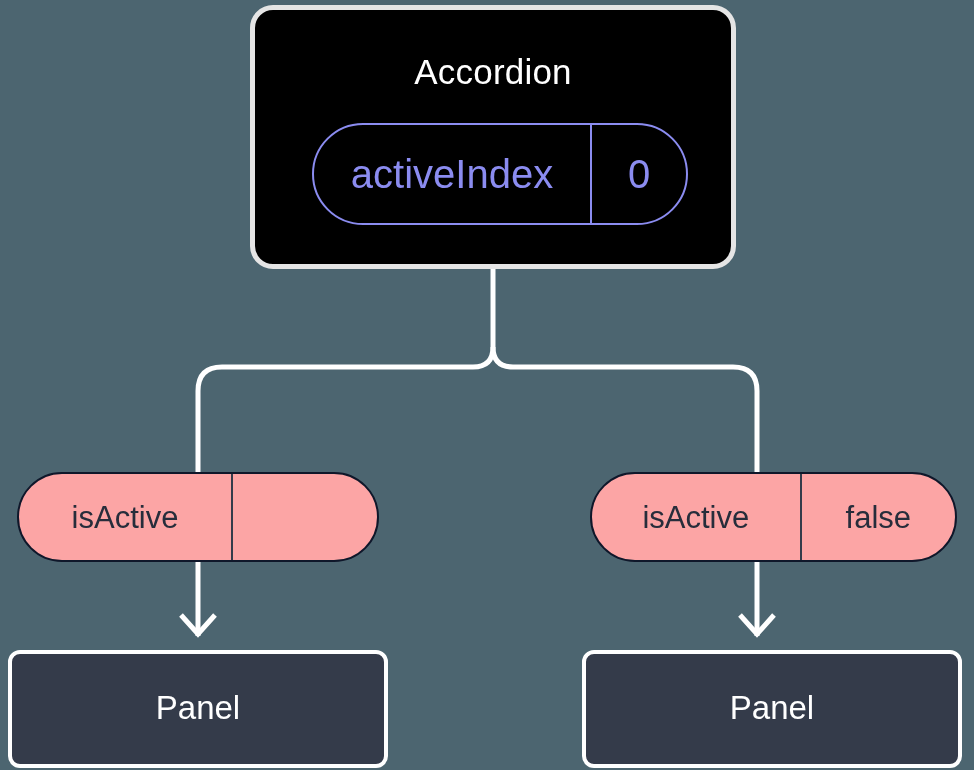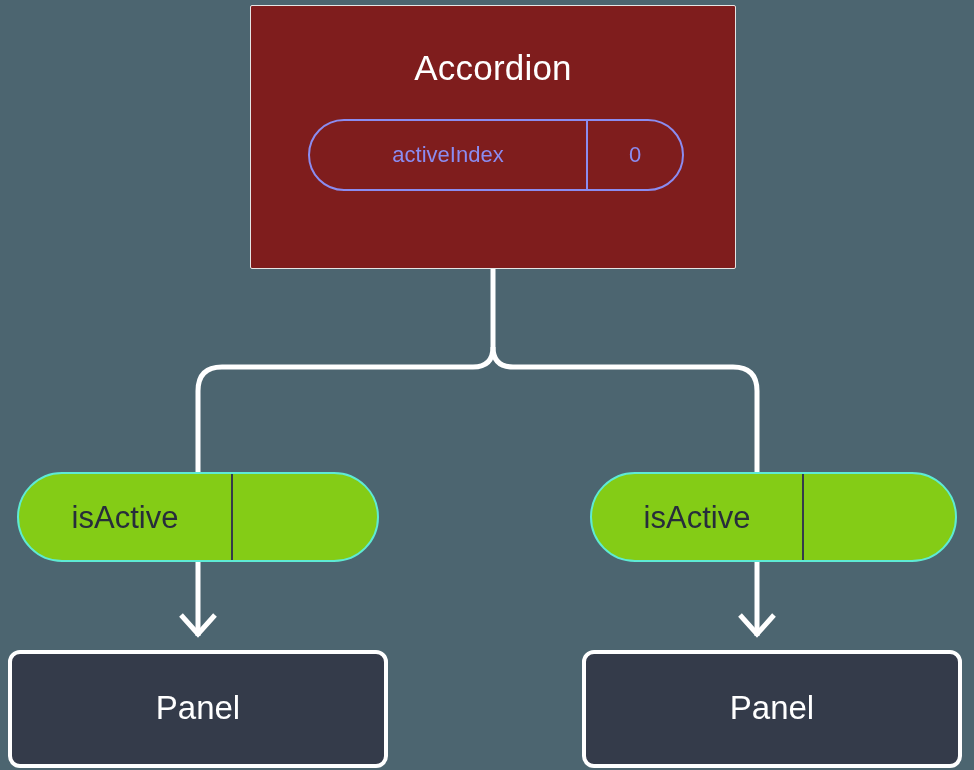--- a/index.html
+++ b/index.html
@@ -31,23 +31,23 @@
     top: 0;
     width: 974px;
     height: 770px;
     pointer-events: none;
   }
 
   
   .component-card {
     position: absolute;
     box-sizing: border-box;
-    background: #7f1d1d;
-    border: 1px solid #e5e5e5;
-    border-radius: 2px;
+    background: #000000;
+    border: 5px solid #e5e5e5;
+    border-radius: 23px;
   }
 
   #accordion-card {
     left: 250px;
     top: 5px;
     width: 486px;
     height: 264px;
   }
 
   .card-title {
@@ -93,34 +93,34 @@
     border-right: 2px solid #8b8cf0;
   }
   .pill-outline .pill-value {
     color: #8b8cf0;
   }
 
   #state-pill-activeindex {
     left: 57px;
     top: 113px;
     width: 376px;
-    height: 72px;
-    font-size: 22px;
+    height: 102px;
+    font-size: 40px;
   }
   #state-pill-activeindex .pill-key {
     width: 281px;
   }
   #state-pill-activeindex .pill-value {
     width: 95px;
   }
 
   
   .pill-filled {
-    background: #84cc16;
-    border: 2px solid #5eead4;
+    background: #fca5a5;
+    border: 2px solid #0f172a;
   }
   .pill-filled .pill-key {
     color: #272d3b;
     border-right: 2px solid #343b4a;
   }
   .pill-filled .pill-value {
     color: #272d3b;
   }
 
   #prop-pill-left {
@@ -210,19 +210,20 @@
   <div class="pill pill-filled" id="prop-pill-left">
     <span class="pill-key">isActive</span>
   </div>
 
   <div class="panel-box" id="panel-left">
     <span class="panel-label">Panel</span>
   </div>
 
   <div class="pill pill-filled" id="prop-pill-right">
     <span class="pill-key">isActive</span>
+    <span class="pill-value">false</span>
   </div>
 
   <div class="panel-box" id="panel-right">
     <span class="panel-label">Panel</span>
   </div>
 
 </div>
 
 </body></html>

